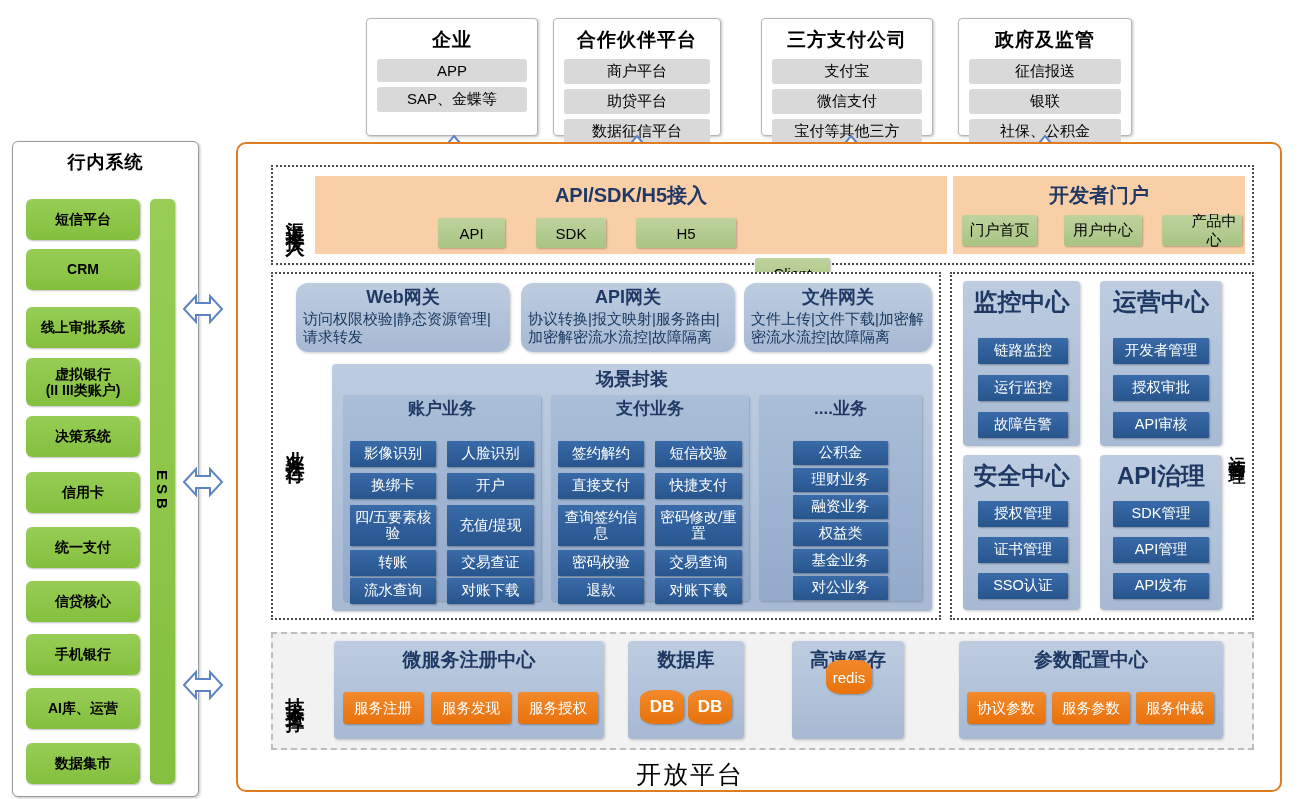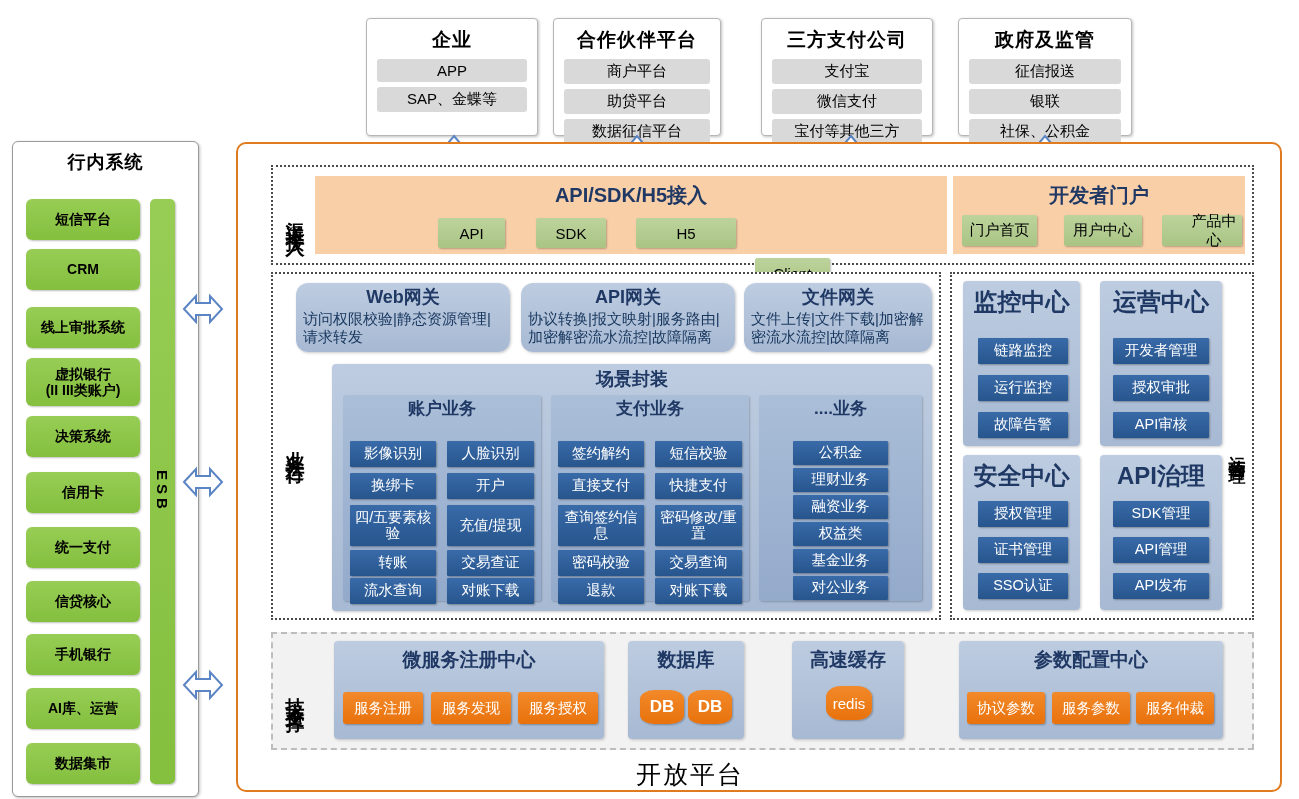--- a/index.html
+++ b/index.html
@@ -355,21 +355,21 @@
 
   <div class="abs techcard" style="left:628px;top:641px;width:116px;height:98px;">
     <div class="tt">数据库</div>
   </div>
   <div class="abs cylinder" style="left:640px;top:690px;width:44px;height:34px;">DB</div>
   <div class="abs cylinder" style="left:688px;top:690px;width:44px;height:34px;">DB</div>
 
   <div class="abs techcard" style="left:792px;top:641px;width:112px;height:98px;">
     <div class="tt">高速缓存</div>
   </div>
-  <div class="abs redis" style="left:826px;top:686px;width:46px;height:34px;">redis</div>
+  <div class="abs redis" style="left:826px;top:660px;width:46px;height:34px;">redis</div>
 
   <div class="abs techcard" style="left:959px;top:641px;width:264px;height:98px;">
     <div class="tt">参数配置中心</div>
   </div>
   <div class="abs orangechip" style="left:967px;top:692px;width:78px;height:32px;">协议参数</div>
   <div class="abs orangechip" style="left:1052px;top:692px;width:78px;height:32px;">服务参数</div>
   <div class="abs orangechip" style="left:1136px;top:692px;width:78px;height:32px;">服务仲裁</div>
 
 </div>
 

